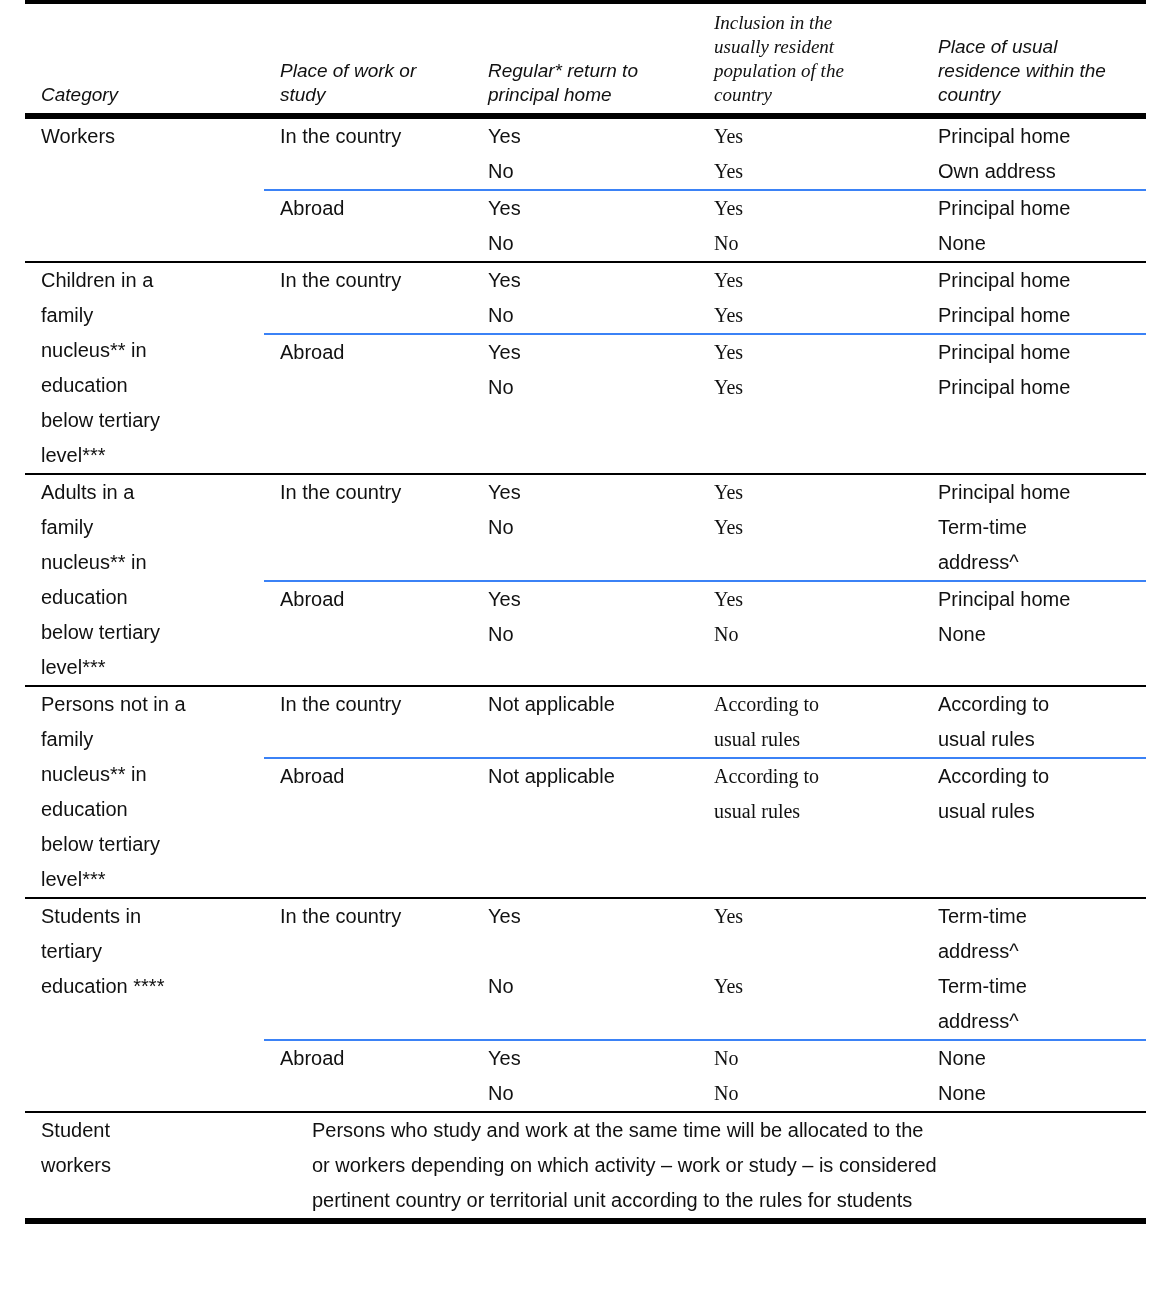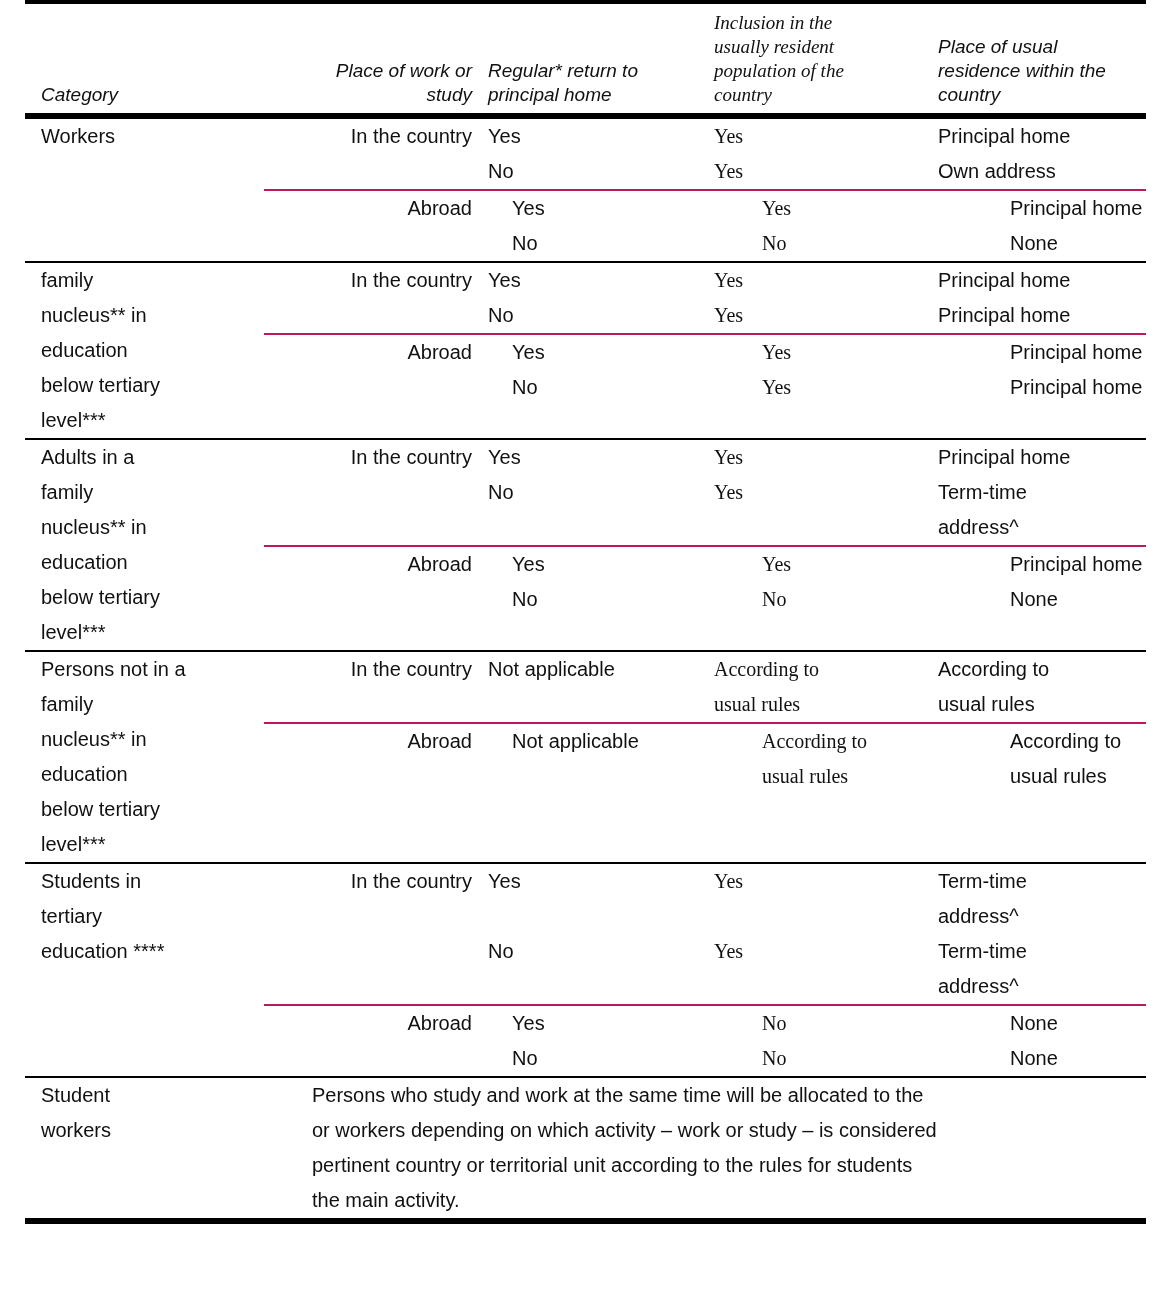--- a/index.html
+++ b/index.html
@@ -15,34 +15,34 @@
   .header {
     display:flex; align-items:flex-end;
     border-bottom:6px solid #000;
     padding:7px 0 6px 0;
     font-style:italic; font-size:19px;
   }
   .hcell { box-sizing:border-box; padding-left:16px; flex:none; }
   .hln { height:24px; line-height:24px; white-space:nowrap; }
   
   .w-cat   { width:239px; }
-  .w-place { width:208px;text-align:right; }
+  .w-place { width:208px; }
   .w-ret   { width:226px; }
   .w-inc   { width:224px;font-family:Liberation Serif, serif; }
   .w-res   { flex:1; min-width:0; }
   
   .body { font-size:20px; }
   .section { display:flex; border-bottom:2px solid #000; }
   .section.note { border-bottom:none;gap:32px; }
   .cell { box-sizing:border-box; padding-left:16px; flex:none; }
   .ln { height:35px; line-height:35px; white-space:nowrap; }
   .right { flex:1; min-width:0; display:flex; flex-direction:column; }
   .subrow { display:flex; }
-  .subrow.first { border-bottom:2px solid #be185d; }
-  .subrow.last { flex:1;gap:24px; }
+  .subrow.first { border-bottom:2px solid #3b82f6; }
+  .subrow.last { flex:1; }
   .note-text { flex:1; min-width:0; box-sizing:border-box; padding-left:16px; }
 </style>
 </head>
 <body>
 
 <div class="page">
   <div class="table">
 
     <div class="header">
       <div class="hcell w-cat">
@@ -108,20 +108,21 @@
             <div class="cell w-res">
               <div class="ln">Principal home</div>
               <div class="ln">None</div>
             </div>
           </div>
         </div>
       </div>
 
       <div class="section">
         <div class="cell w-cat">
+          <div class="ln">Children in a</div>
           <div class="ln">family</div>
           <div class="ln">nucleus** in</div>
           <div class="ln">education</div>
           <div class="ln">below tertiary</div>
           <div class="ln">level***</div>
         </div>
         <div class="right">
           <div class="subrow first">
             <div class="cell w-place">
               <div class="ln">In the country</div>
@@ -302,19 +303,18 @@
 
       <div class="section note">
         <div class="cell w-cat">
           <div class="ln">Student</div>
           <div class="ln">workers</div>
         </div>
         <div class="note-text">
           <div class="ln">Persons who study and work at the same time will be allocated to the</div>
           <div class="ln">or workers depending on which activity – work or study – is considered</div>
           <div class="ln">pertinent country or territorial unit according to the rules for students</div>
-          <div class="ln">the main activity.</div>
         </div>
       </div>
 
     </div>
   </div>
 </div>
 
 </body></html>

